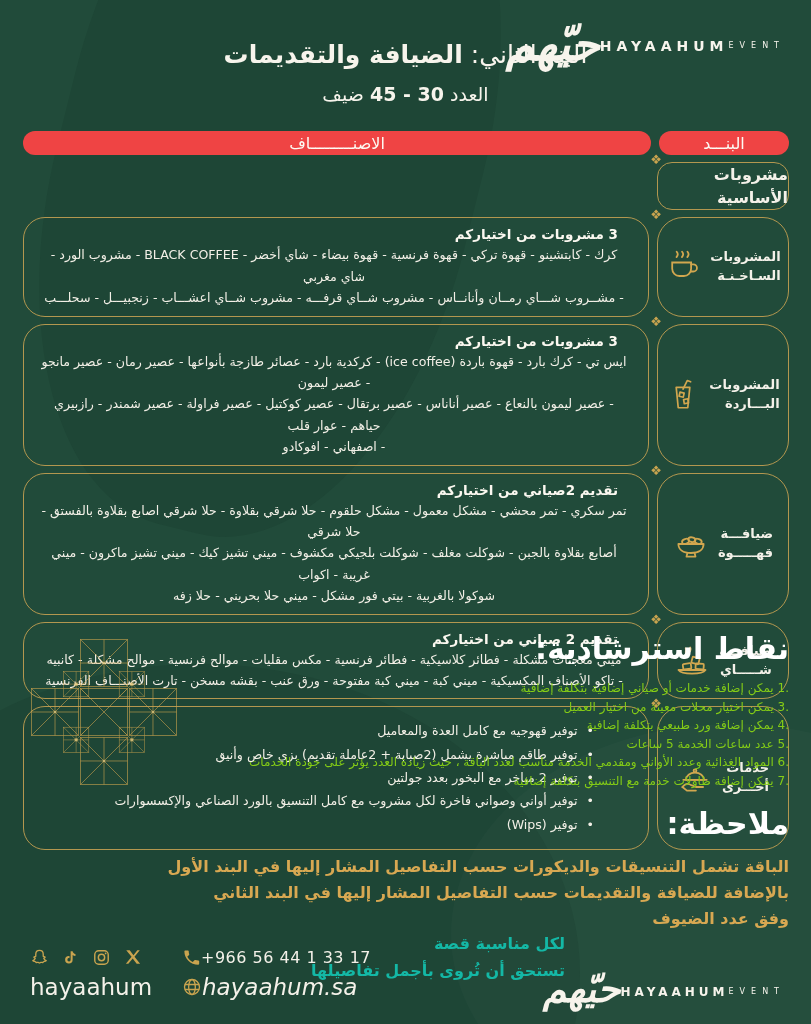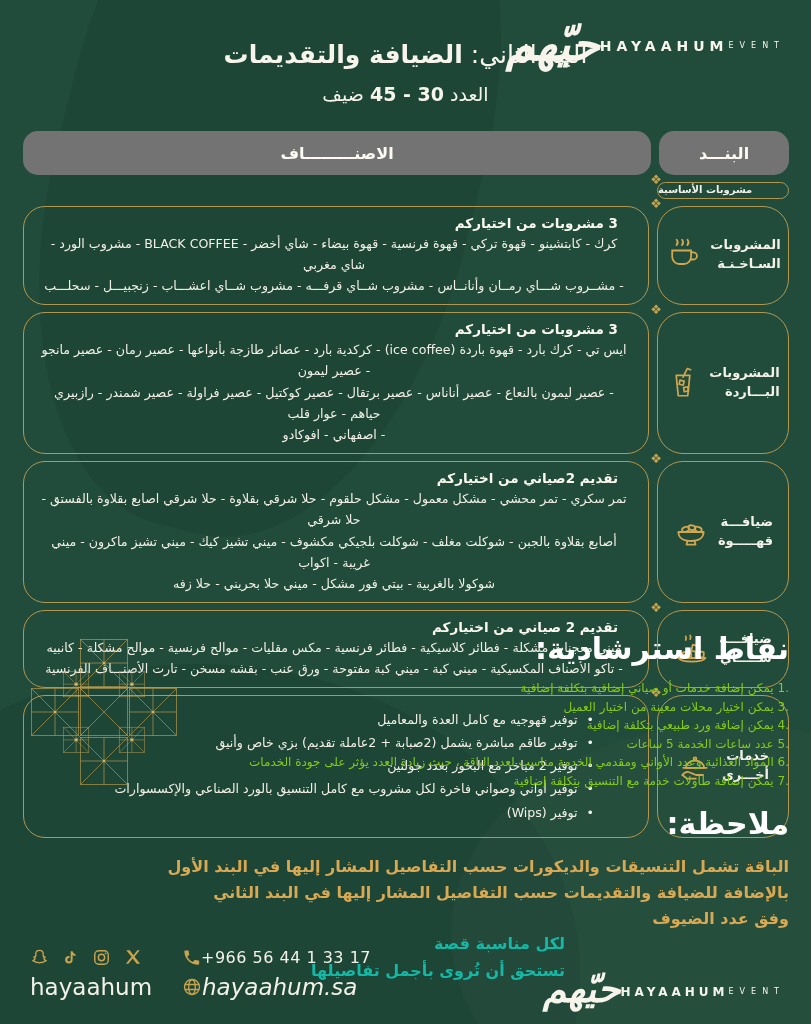--- a/index.html
+++ b/index.html
@@ -28,29 +28,29 @@
   
   .titles{position:absolute;top:40px;left:160px;right:160px;text-align:center;color:#f7f4ec;}
   .titles .t1{font-size:25px;}
   .titles .t1 .bold{font-weight:bold;}
   .titles .t2{margin-top:14px;font-size:19px;}
   .titles .t2 .bold{font-weight:bold;}
 
   
   .menu{position:absolute;top:131px;left:23px;right:22px;}
   .menu-head{display:flex;gap:8px;position:relative;}
-  .pill{background:#737373;border-radius:15px;height:44px;display:flex;align-items:center;justify-content:center;
-        color:#fdfbf4;font-weight:bold;font-size:16px;}
+  .pill{background:#ef4444;border-radius:15px;height:24px;display:flex;align-items:center;justify-content:center;
+        color:#fdfbf4;font-weight:normal;font-size:16px;}
   .pill-band{width:130px;flex:none;}
   .pill-items{flex:1;}
   .menu-row{display:flex;gap:8px;margin-top:7px;position:relative;}
   .cat-card{width:130px;flex:none;border:1px solid #b3974f;border-radius:26px;
             display:flex;align-items:center;justify-content:center;gap:9px;
             color:#f4f1e9;font-weight:bold;font-size:13px;text-align:right;}
-  .cat-card.thin{border-radius:15px;font-size:10px;justify-content:flex-end;}
+  .cat-card.thin{border-radius:15px;font-size:16px;justify-content:flex-end;}
   .cat-label{white-space:pre-line;line-height:1.45;}
   .cat-icon{flex:none;display:flex;}
   .content-card{flex:1;border:1px solid #b3974f;border-radius:22px;color:#f2efe6;
                 padding:6px 20px 7px 16px;box-sizing:border-box;}
   .content-card.thin{border-radius:15px;min-height:28px;display:flex;align-items:center;justify-content:center;padding:0 16px;}
   .card-title{font-weight:bold;font-size:13.5px;text-align:right;padding:2px 10px 2px 0;color:#fbf8f0;}
   .card-line{font-size:12.6px;text-align:center;line-height:1.7;}
   .bullets{padding:6px 34px 6px 8px;}
   .bullet-line{display:flex;gap:9px;font-size:12.6px;line-height:1.85;align-items:flex-start;}
   .bullet-dot{color:#f2efe6;flex:none;}

